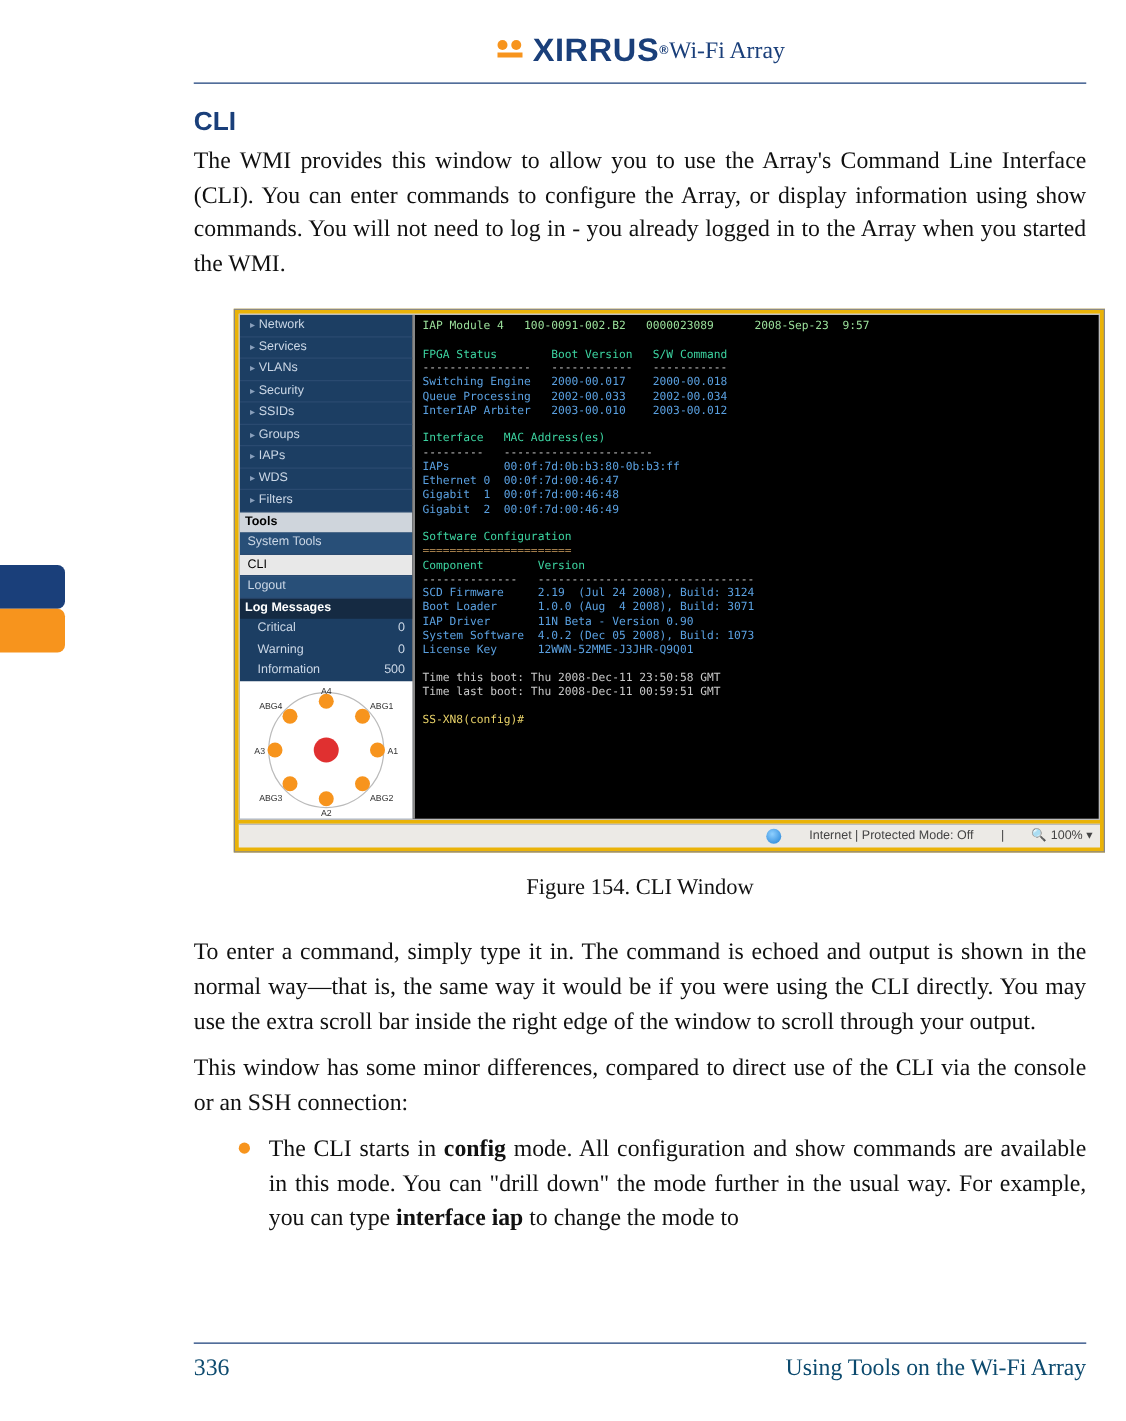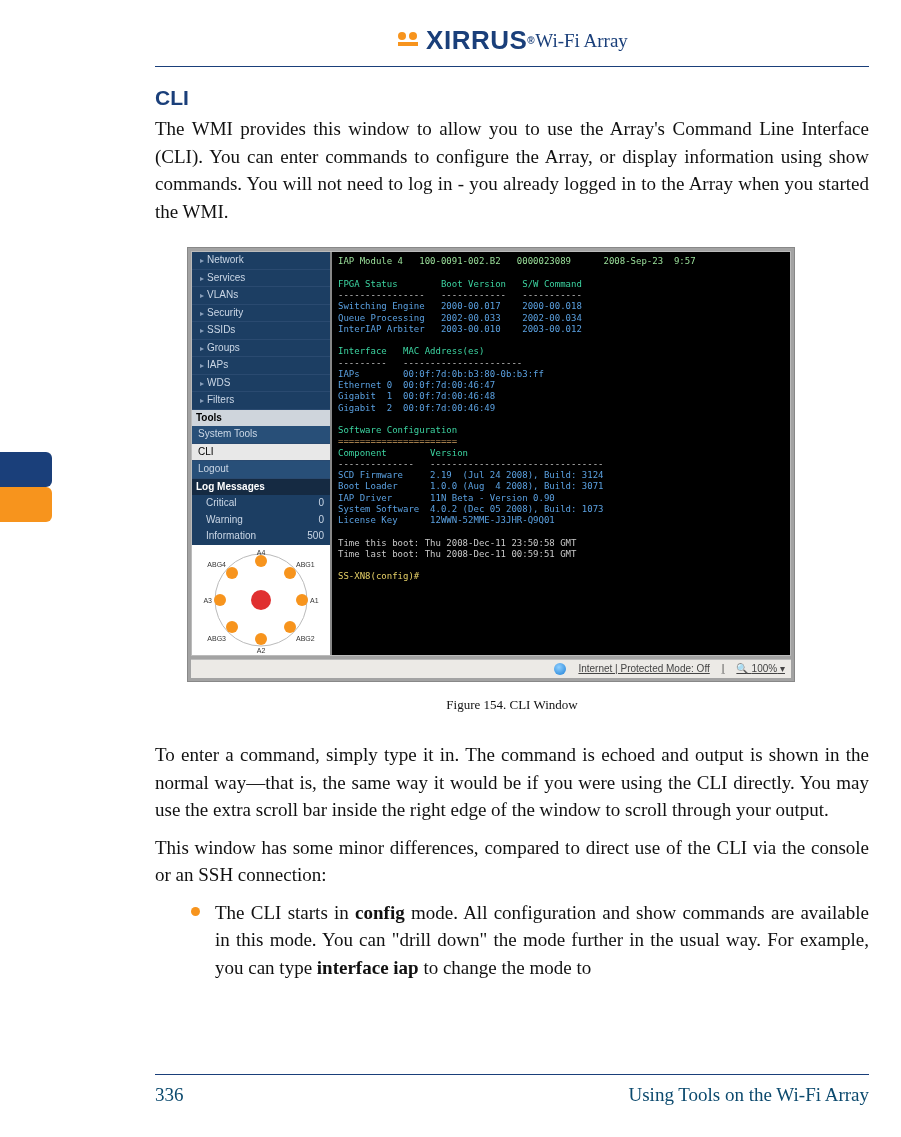--- a/index.html
+++ b/index.html
@@ -66,23 +66,23 @@
   .tab {
     width: 52px; height: 35px; border-radius: 0 6px 6px 0;
   }
   .tab.blue { background: #1a3f7a; }
   .tab.orange { background: #f7941d; }
   .figure {
     margin: 22px auto 10px auto;
     width: 650px;
   }
   .screenshot {
-    width: 608px;
+    width: 697px;
     border: 1px solid #888;
-    background: #a3a3a3;
+    background: #eab308;
     box-sizing: border-box;
     font-family: "Tahoma", "Arial", sans-serif;
     font-size: 10px;
   }
   .shot-body {
     display: flex;
     background: #fff;
     border: 1px solid #bbb;
     margin: 3px;
   }
@@ -129,32 +129,31 @@
     border-left: 2px solid #888;
   }
   .terminal .hdr { color:#9be09b; }
   .terminal .cy { color:#3cd3a0; }
   .terminal .wh { color:#c8c8c8; }
   .terminal .bl { color:#5aa0e0; }
   .terminal .yl { color:#e6d067; }
   .statusbar {
     display:flex; justify-content:flex-end; align-items:center;
     background:#eceae6; border-top:1px solid #bbb;
-    font-size:10px; color:#444; padding:2px 6px; gap:12px;
+    font-size:10px; color:#444; padding:2px 6px; gap:22px;
     margin: 0 3px 3px 3px;
-    text-decoration: underline;
   }
   .statusbar .globe {
     width:12px; height:12px; border-radius:50%;
     background: radial-gradient(circle at 40% 35%, #8fd0ff, #1e7fd6);
     display:inline-block; vertical-align:middle;
   }
   .fig-caption {
     text-align: center;
-    font-size: 13px;
+    font-size: 18px;
     margin: 14px 0 26px 0;
   }
   ul.bullets {
     list-style: none;
     padding: 0 0 0 36px;
     margin: 6px 0 0 0;
   }
   ul.bullets li {
     position: relative;
     text-align: justify;

